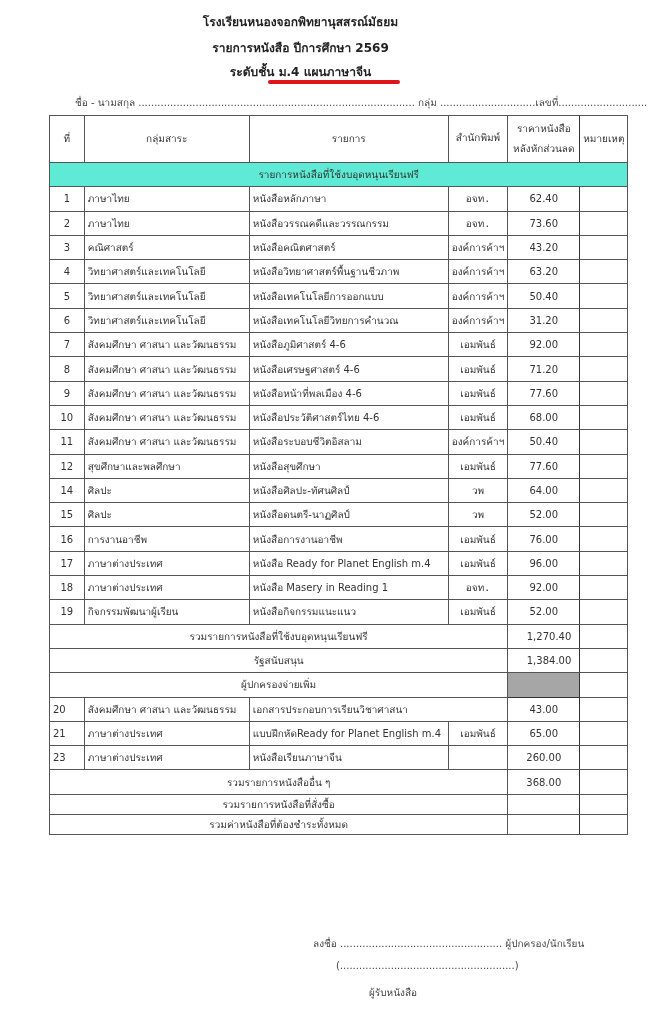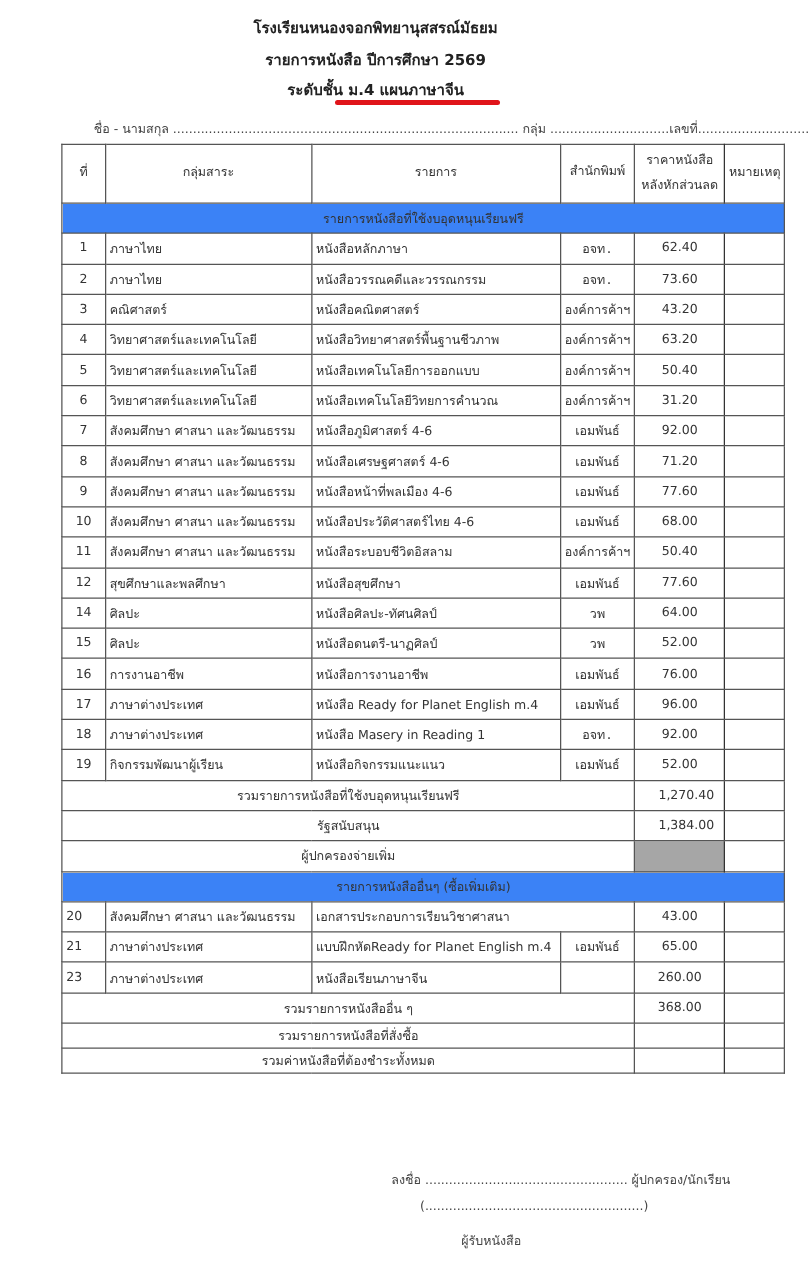--- a/index.html
+++ b/index.html
@@ -13,21 +13,21 @@
   .name-line { position: absolute; top: 95px; left: 75px; font-size: 10px; color: #444; white-space: nowrap; }
   table { position: absolute; left: 49px; top: 115px; border-collapse: collapse; font-size: 10px; color: #333; table-layout: fixed; }
   td, th { border: 1px solid #555; font-weight: normal; height: 24.3px; padding: 0 3px; white-space: nowrap; overflow: hidden; }
   th { height: 47px; text-align: left; line-height: 20px; }
   .c-no { width: 24px; text-align: center; }
   .c-grp { width: 165px; text-align: left; }
   .c-item { width: 199px; text-align: left; }
   .c-pub { width: 59px; text-align: center; font-family: Liberation Mono, monospace; }
   .c-price { width: 72px; text-align: center; border-left: 1.5px solid #333; border-right: 1.5px solid #333; margin-top: 48px; }
   .c-note { width: 48px; }
-  .section td { background: #3b82f6; text-align: center; }
+  .section td { background: #5eead4; text-align: center; }
   .sum-label { text-align: center; }
   .sum-val { text-align: right; padding-right: 8px; border-left: 1.5px solid #333; border-right: 1.5px solid #333; }
   .gray-cell { background: #a6a6a6; border: 1.5px solid #333; }
   .no-r { text-align: right; padding-right: 18px; }
   .last-row td { height: 20px; }
   .sig { position: absolute; font-size: 10px; color: #444; white-space: nowrap; }
   .sig1 { left: 313px; top: 936px; }
   .sig2 { left: 336px; top: 960px; }
   .sig3 { left: 369px; top: 985px; }
 </style>
@@ -211,23 +211,20 @@
       <tr>
         <td class="sum-label" colspan="4">รัฐสนับสนุน</td>
         <td class="sum-val">1,384.00</td>
         <td class="c-note"></td>
       </tr>
       <tr>
         <td class="sum-label" colspan="4">ผู้ปกครองจ่ายเพิ่ม</td>
         <td class="gray-cell"></td>
         <td class="c-note"></td>
       </tr>
-      <tr class="section">
-        <td colspan="6">รายการหนังสืออื่นๆ (ซื้อเพิ่มเติม)</td>
-      </tr>
       <tr>
         <td class="c-no no-r">20</td>
         <td class="c-grp">สังคมศึกษา ศาสนา และวัฒนธรรม</td>
         <td class="c-item" colspan="2">เอกสารประกอบการเรียนวิชาศาสนา</td>
         <td class="c-price">43.00</td>
         <td class="c-note"></td>
       </tr>
       <tr>
         <td class="c-no no-r">21</td>
         <td class="c-grp">ภาษาต่างประเทศ</td>

